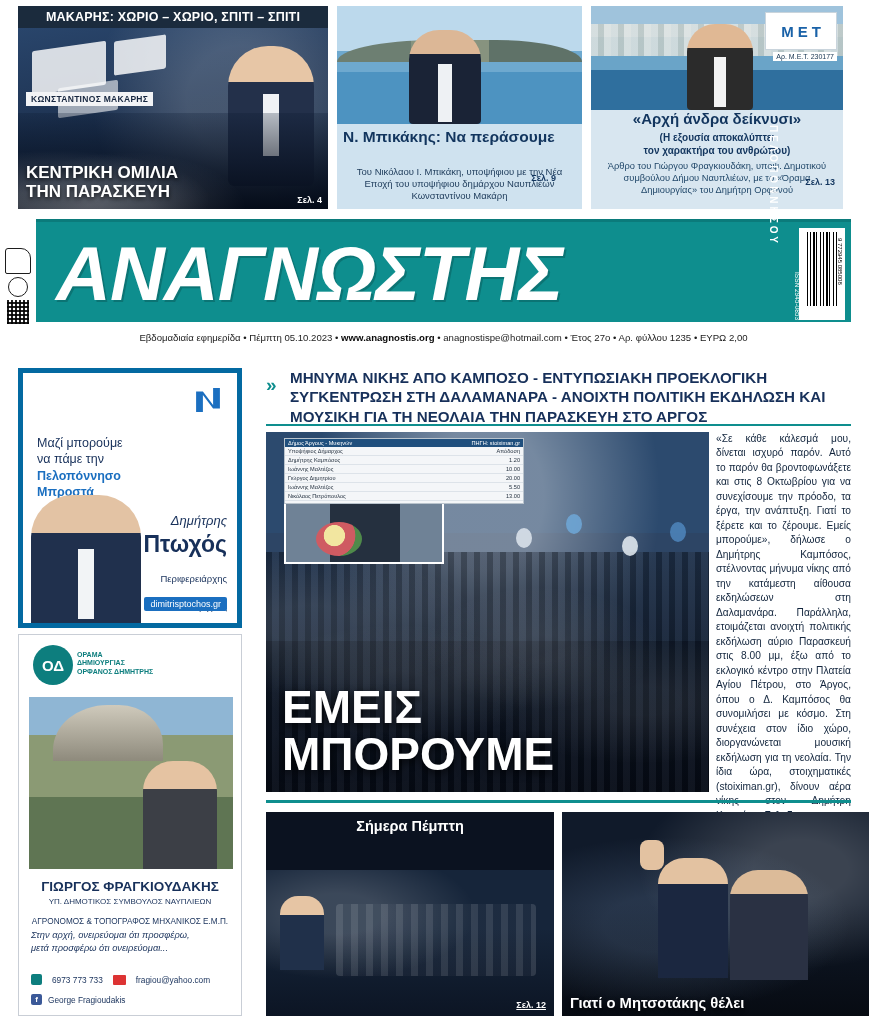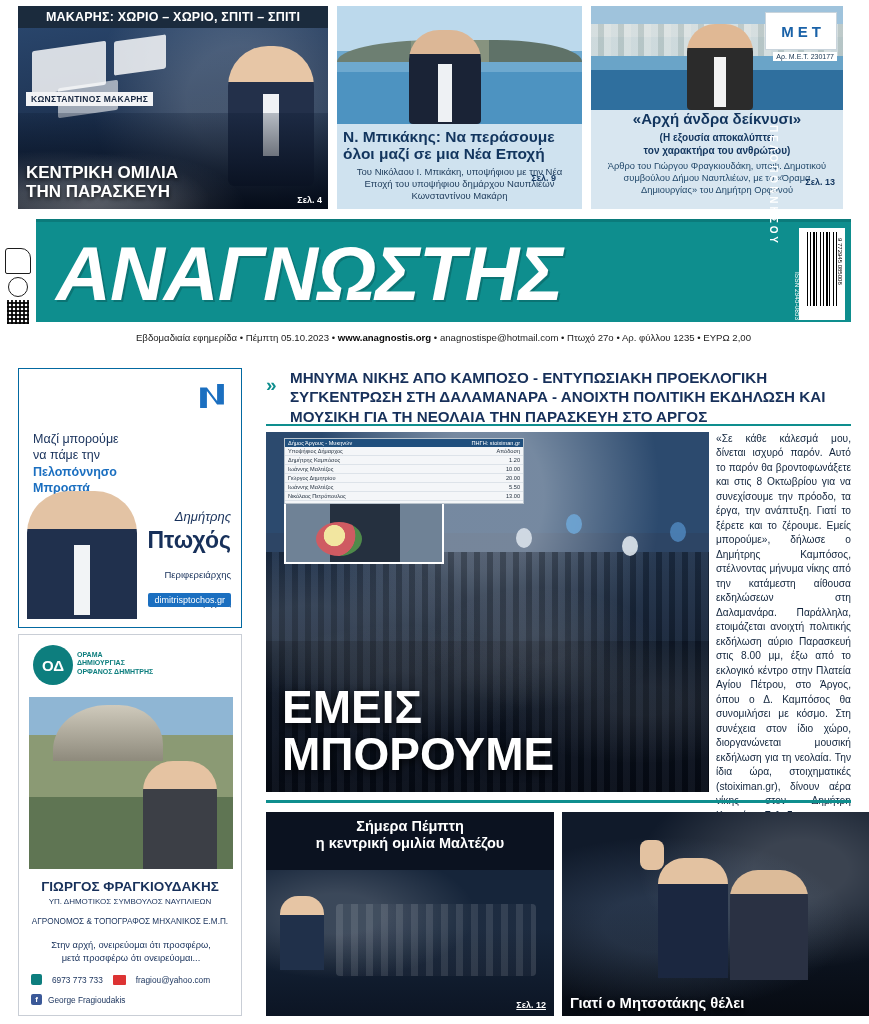--- a/index.html
+++ b/index.html
@@ -152,21 +152,21 @@
 
   .infoline{
     position:absolute; left:36px; top:332px; width:815px; text-align:center;
     font-size:9.6px; color:#1c1c1c;
   }
   .infoline b{ color:#0a0a0a; }
 
   
   .ad1{
     position:absolute; left:18px; top:368px; width:224px; height:260px;
-    border:1px solid #0369a1; background:#ffffff;
+    border:5px solid #0369a1; background:#ffffff;
   }
   .ad1-logo{ position:absolute; right:12px; top:10px; width:34px; height:34px;}
   .ad1-slogan{ position:absolute; left:14px; top:62px; width:150px; font-size:12.5px; color:#17305a; line-height:1.3;}
   .ad1-slogan .hl{ color:#1b6fc0; font-weight:bold; }
   .ad1-photo{
     position:absolute; left:8px; top:122px; width:110px; height:128px;
     background:linear-gradient(180deg,#e3c3a4 0 30%, #20304d 30% 100%);
     border-radius:42px 42px 0 0;
   }
   .ad1-photo:after{ content:""; position:absolute; left:50%; top:42%; width:16px; height:70px; transform:translateX(-50%); background:#f2f4f6;}
@@ -193,21 +193,21 @@
     background:linear-gradient(180deg,#cfcabc,#8e8a7c); border-radius:50% 40% 0 0 / 80% 70% 0 0;
   }
   .ad2-person{
     position:absolute; right:16px; bottom:0; width:74px; height:108px;
     background:linear-gradient(180deg,#e5c3a2 0 26%, #3c3f46 26% 100%);
     border-radius:30px 30px 0 0;
   }
   .ad2-name{ position:absolute; left:0; top:244px; width:100%; text-align:center; font-size:13.5px; font-weight:bold; color:#17305a;}
   .ad2-role{ position:absolute; left:0; top:262px; width:100%; text-align:center; font-size:8px; font-weight:normal; color:#17305a;}
   .ad2-role2{ position:absolute; left:0; top:282px; width:100%; text-align:center; font-size:8.2px; color:#17305a;}
-  .ad2-quote{ position:absolute; left:12px; top:304px; width:200px; text-align:center; font-size:9.3px; color:#17305a; line-height:1.35;}
+  .ad2-quote{ position:absolute; left:12px; top:294px; width:200px; font-size:9.3px; font-style:italic; color:#17305a; line-height:1.35;}
   .ad2-contact{ position:absolute; left:12px; bottom:30px; width:200px; display:flex; gap:10px; align-items:center; font-size:8.3px; color:#17305a;}
   .ad2-fb{ position:absolute; left:12px; bottom:10px; width:200px; display:flex; gap:6px; align-items:center; font-size:8.3px; color:#17305a;}
   .fb-sq{ width:11px; height:11px; background:#3b5998; color:#fff; font-size:8px; font-weight:bold; display:flex; align-items:center; justify-content:center; border-radius:2px;}
   .ph-ic{ width:11px; height:11px; background:#0d7e7e; border-radius:2px;}
   .mail-ic{ width:13px; height:10px; background:#d33; border-radius:1px;}
 
   
   .lead-head{
     position:absolute; left:266px; top:368px; width:585px; height:60px;
   }
@@ -338,21 +338,20 @@
       <div class="ts1-sel">Σελ. 4</div>
     </div>
 
     <div class="ts-card ts2">
       <div class="ts2-photo">
         <div class="ts2-hills"></div>
         <div class="man2"></div>
       </div>
       <div class="ts2-title">
         <div>Ν. Μπικάκης: Να περάσουμε</div>
-        <div>όλοι μαζί σε μια Νέα Εποχή</div>
       </div>
       <div class="ts2-sub">Του Νικόλαου Ι. Μπικάκη, υποψήφιου με την Νέα Εποχή του υποψήφιου δημάρχου Ναυπλιέων Κωνσταντίνου Μακάρη</div>
       <div class="ts2-sel">Σελ. 9</div>
     </div>
 
     <div class="ts-card ts3">
       <div class="ts3-photo">
         <div class="ts3-town"></div>
         <div class="man3"></div>
         <div class="met-box">
@@ -388,21 +387,21 @@
 
   <div class="infoline">
     <span>Εβδομαδιαία εφημερίδα</span>
     <span> • </span>
     <span>Πέμπτη 05.10.2023</span>
     <span> • </span>
     <b>www.anagnostis.org</b>
     <span> • </span>
     <span>anagnostispe@hotmail.com</span>
     <span> • </span>
-    <span>Πτωχό 27ο</span>
+    <span>Έτος 27ο</span>
     <span> • </span>
     <span>Αρ. φύλλου 1235</span>
     <span> • </span>
     <span>ΕΥΡΩ 2,00</span>
   </div>
 
   <div class="ad1">
     <svg class="ad1-logo" viewBox="0 0 40 40">
       <path d="M6 34 L6 10 L14 10 L26 26 L26 6 L34 6 L34 30 L26 30 L14 14 L14 34 Z" fill="#1b6fc0"></path>
     </svg>
@@ -510,21 +509,20 @@
   <div class="sidecol">
     <span>«Σε κάθε κάλεσμά μου, δίνεται ισχυρό παρόν. Αυτό το παρόν θα βροντοφωνάξετε και στις 8 Οκτωβρίου για να συνεχίσουμε την πρόοδο, τα έργα, την ανάπτυξη. Γιατί το ξέρετε και το ζέρουμε. Εμείς μπορούμε», δήλωσε ο Δημήτρης Καμπόσος, στέλνοντας μήνυμα νίκης από την κατάμεστη αίθουσα εκδηλώσεων στη Δαλαμανάρα. Παράλληλα, ετοιμάζεται ανοιχτή πολιτικής εκδήλωση αύριο Παρασκευή στις 8.00 μμ, έξω από το εκλογικό κέντρο στην Πλατεία Αγίου Πέτρου, στο Άργος, όπου ο Δ. Καμπόσος θα συνομιλήσει με κόσμο. Στη συνέχεια στον ίδιο χώρο, διοργανώνεται μουσική εκδήλωση για τη νεολαία. Την ίδια ώρα, στοιχηματικές (stoiximan.gr), δίνουν αέρα νίκης στον Δημήτρη Καμπόσο.</span>
     <span class="sel">Σελ. 5</span>
   </div>
 
   <div class="rule2"></div>
 
   <div class="b1">
     <div class="b1-head">
       <div>Σήμερα Πέμπτη</div>
-      <div>η κεντρική ομιλία Μαλτέζου</div>
     </div>
     <div class="b1-photo">
       <div class="b1-speaker"></div>
       <div class="b1-group"></div>
     </div>
     <div class="b1-sel">Σελ. 12</div>
   </div>
 
   <div class="b2">
     <div class="b2-photo">

